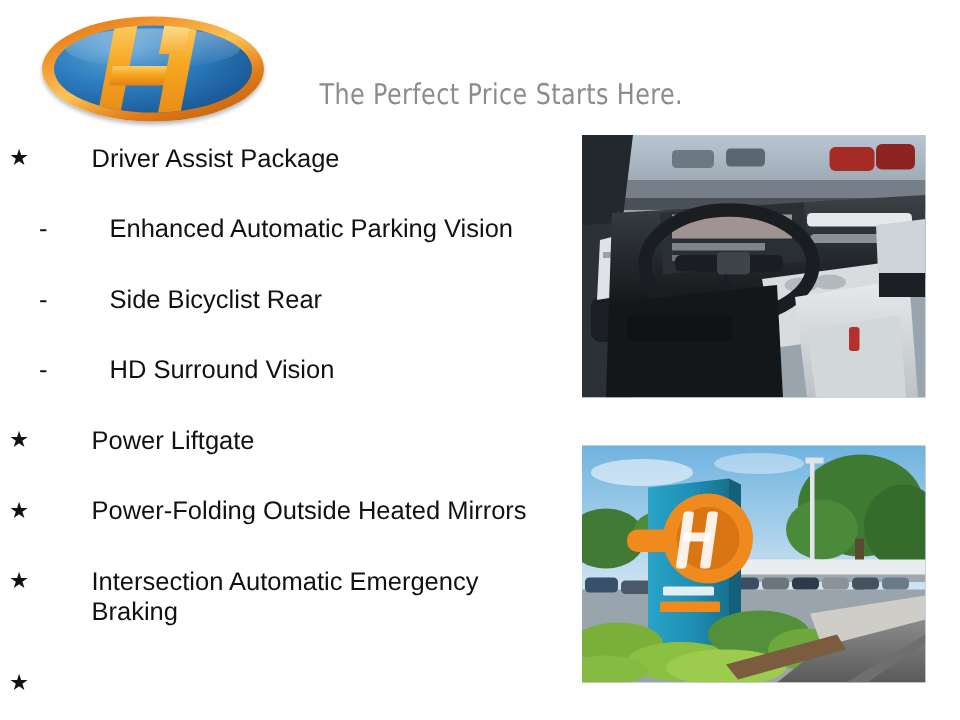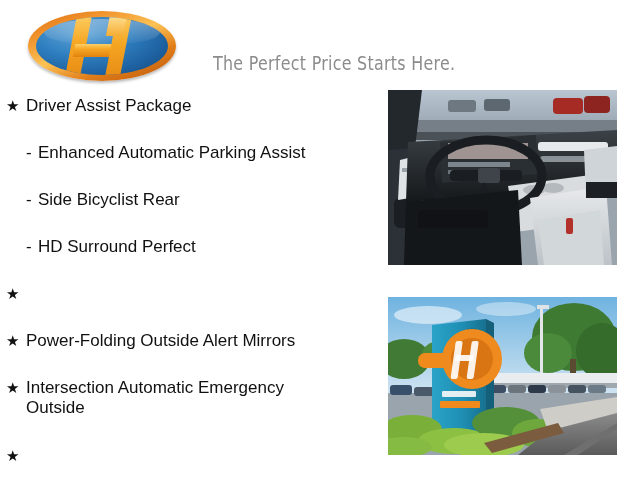--- a/index.html
+++ b/index.html
@@ -147,20 +147,21 @@
   .bullet-star {
     width: 20px;
     flex: 0 0 20px;
     text-align: left;
     font-size: 15px;
     line-height: 20px;
     color: #111111;
   }
   .feature-label {
     white-space: pre-line;
+    margin-left: 35px;
   }
   .feature-row.level-0 { left: 6px; }
   .feature-row.level-1 { left: 26px; }
   .feature-row.level-1 .bullet-star {
     width: 12px;
     flex: 0 0 12px;
     font-size: 17px;
   }
 
   
@@ -203,41 +204,42 @@
   <div id="logo-tagline">The Perfect Price Starts Here.</div>
 </div>
 
 <div id="features">
     <div class="feature-row level-0" style="top: 6px;">
       <span class="bullet-star">★</span>
       <span class="feature-label">Driver Assist Package</span>
     </div>
     <div class="feature-row level-1" style="top: 53px;">
       <span class="bullet-star">-</span>
-      <span class="feature-label">Enhanced Automatic Parking Assist</span>
+      <span class="feature-label">Enhanced Automatic Parking Vision</span>
     </div>
     <div class="feature-row level-1" style="top: 100px;">
       <span class="bullet-star">-</span>
       <span class="feature-label">Side Bicyclist Rear</span>
     </div>
     <div class="feature-row level-1" style="top: 147px;">
       <span class="bullet-star">-</span>
-      <span class="feature-label">HD Surround Perfect</span>
+      <span class="feature-label">HD Surround Vision</span>
     </div>
     <div class="feature-row level-0" style="top: 194px;">
       <span class="bullet-star">★</span>
+      <span class="feature-label">Power Liftgate</span>
     </div>
     <div class="feature-row level-0" style="top: 241px;">
       <span class="bullet-star">★</span>
-      <span class="feature-label">Power-Folding Outside Alert Mirrors</span>
+      <span class="feature-label">Power-Folding Outside Heated Mirrors</span>
     </div>
     <div class="feature-row level-0" style="top: 288px;">
       <span class="bullet-star">★</span>
       <span class="feature-label">Intersection Automatic Emergency
-Outside</span>
+Braking</span>
     </div>
     <div class="feature-row level-0" style="top: 356px;">
       <span class="bullet-star">★</span>
     </div>
   </div>
 
 <div class="photo" id="photo-interior">
   <svg viewBox="0 0 229 175" preserveAspectRatio="none">
     <defs>
       <linearGradient id="gSeat" x1="0" y1="0" x2="0" y2="1">

